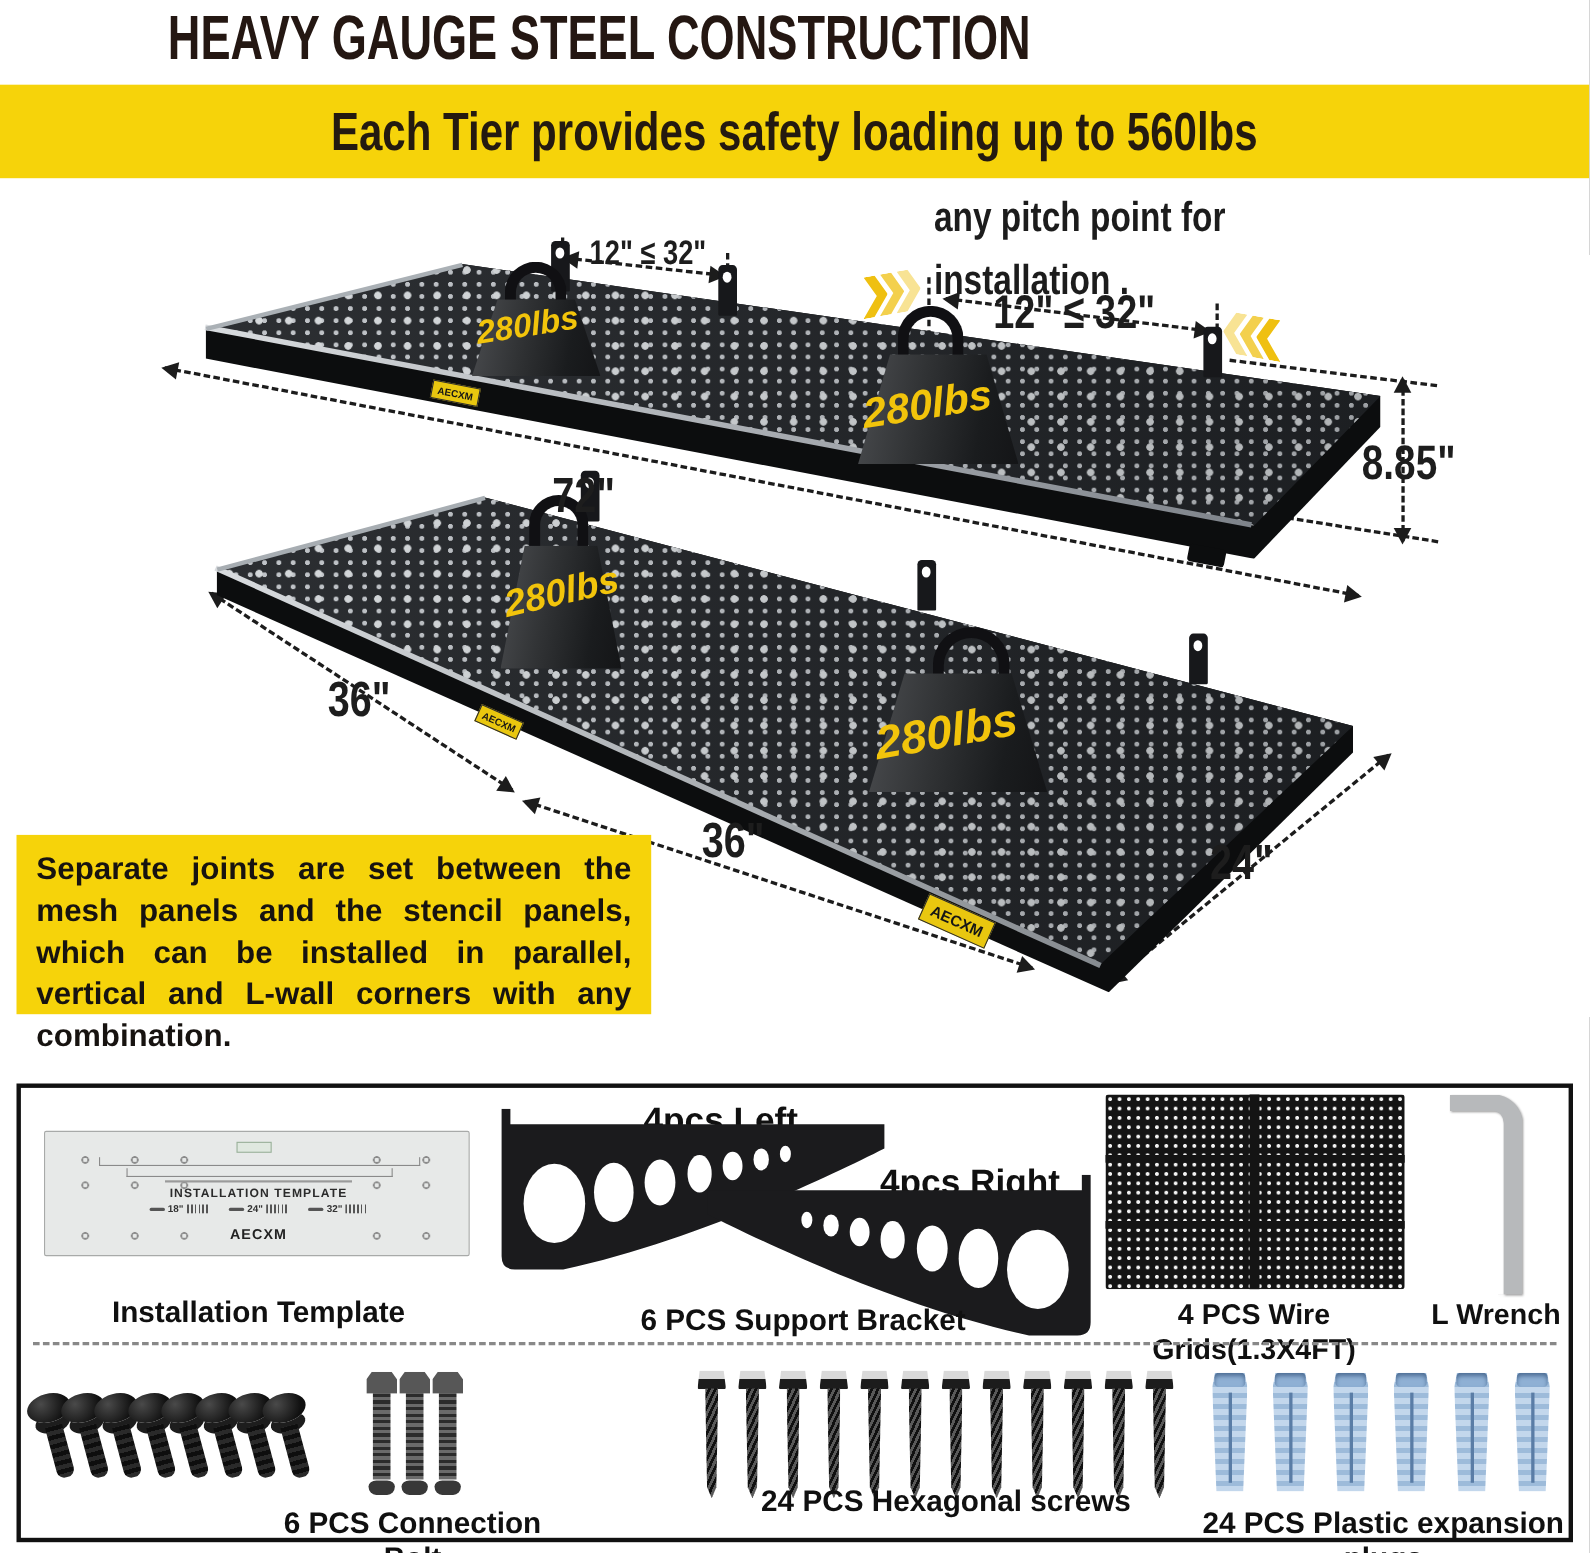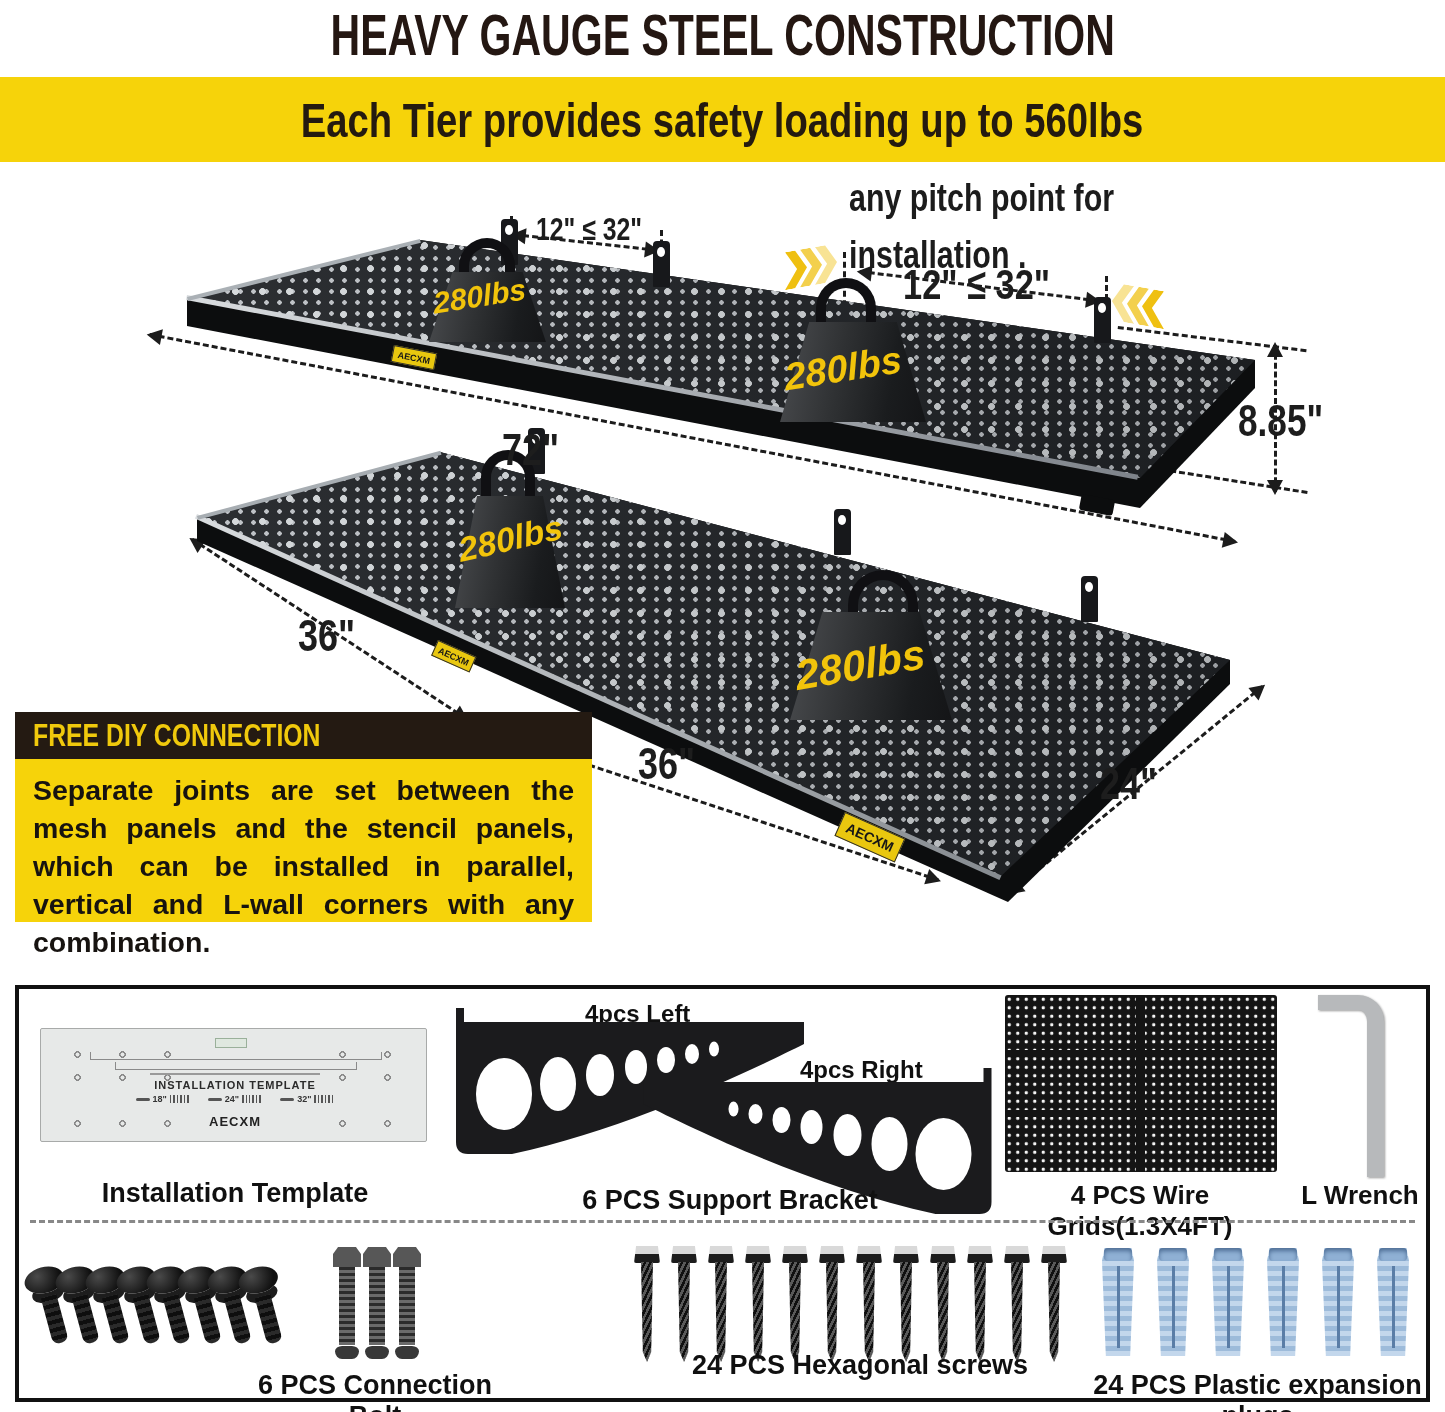--- a/index.html
+++ b/index.html
@@ -2,21 +2,21 @@
 <html><head>
 <meta charset="utf-8">
 <style>
   html,body{margin:0;padding:0;background:#fff}
   #page{position:relative;width:1445px;height:1412px;background:#fff;overflow:hidden;
         font-family:"Liberation Sans",sans-serif;color:#1b1b1b}
   .abs{position:absolute}
   .cx{display:inline-block;transform:scaleX(.78);transform-origin:center}
   .cxl{display:inline-block;transform:scaleX(.8);transform-origin:left center}
   
-  #title{left:0;top:2px;width:1445px;text-align:center;font-size:57px;font-weight:900;color:#241712;letter-spacing:0}
+  #title{left:0;top:2px;width:1445px;font-size:57px;font-weight:900;color:#241712;letter-spacing:0}
   #title .cx{transform:scaleX(.72)}
   #banner{left:0;top:77px;width:1445px;height:85px;background:#F6D30A}
   #banner .t{width:100%;height:100%;display:flex;align-items:center;justify-content:center;
              font-size:49px;font-weight:800;color:#241a10}
   
   #note{left:849px;top:170px;width:520px;font-size:38px;font-weight:700;line-height:57px;color:#1c1c1c}
   
   .dl{position:absolute;height:0;border-top:3px dashed #1c1c1c;transform-origin:0 0}
   .dl i{position:absolute;width:0;height:0;border:8px solid transparent}
   .dl i.s{left:-3px;top:-9.5px;border-left:0;border-right:15px solid #1c1c1c}
@@ -56,21 +56,21 @@
   #diy-head .t{padding-left:18px;font-size:31px;font-weight:800;color:#F0C90C}
   #diy-body{left:15px;top:759px;width:577px;height:163px;background:#F6D30A}
   #diy-body .t{padding:12px 18px 0 18px;font-size:28.5px;font-weight:700;line-height:38px;
       color:#171310;text-align:justify}
   
   #si-bar{left:15px;top:925px;width:1415px;height:60px;background:#261B12;display:flex;align-items:center;justify-content:center}
   #si-bar .t{font-size:55px;font-weight:900;color:#F2CA0B}
   #si-bar .t.cx{transform:scaleX(.7)}
   #parts{left:15px;top:985px;width:1415px;height:417px;border:4px solid #111;box-sizing:border-box;background:#fff}
   .cap{position:absolute;text-align:center;font-size:27px;font-weight:700;color:#101010}
-  .sublab{position:absolute;font-size:24px;font-weight:700;color:#101010;white-space:nowrap}
+  .sublab{position:absolute;font-size:32px;font-weight:700;color:#101010;white-space:nowrap}
   
   #tpanel{left:40px;top:1028px;width:385px;height:112px;background:#e7e9e8;border:1px solid #a8aaa9;border-radius:2px}
   .holes{position:absolute;background-image:radial-gradient(circle,#e7e9e8 1.8px,#8a8a8a 2.2px 3.2px,transparent 3.6px);
          background-size:45px 23px}
   .tline{position:absolute;border:1px solid #8a8a8a;border-top:none;height:7px}
   .tmicro{position:absolute;height:2px;background:#9a9a9a}
   #ttl{position:absolute;text-align:center;font-size:11px;font-weight:700;letter-spacing:1px;color:#2b2b2b}
   #tmarks{position:absolute;display:flex;gap:18px;justify-content:center}
   #tmarks .mk{display:flex;align-items:center;gap:3px;font-size:9px;font-weight:700;color:#333}
   #tmarks .db{display:inline-block;width:14px;height:3px;background:#555;border-radius:2px}
@@ -221,23 +221,20 @@
     </div>
 
   <div class="dimtxt" style="left:536px;top:212px;font-size:31px"><span class="cxl">12" ≤ 32"</span></div>
   <div class="dimtxt" style="left:903px;top:260px;font-size:43px"><span class="cxl">12" ≤ 32"</span></div>
   <div class="dimtxt" style="left:502px;top:424px;font-size:45px"><span class="cxl">72"</span></div>
   <div class="dimtxt" style="left:1238px;top:396px;font-size:44px"><span class="cxl">8.85"</span></div>
   <div class="dimtxt" style="left:298px;top:610px;font-size:45px"><span class="cxl">36"</span></div>
   <div class="dimtxt" style="left:638px;top:738px;font-size:45px"><span class="cxl">36"</span></div>
   <div class="dimtxt" style="left:1100px;top:758px;font-size:45px"><span class="cxl">24"</span></div>
 
-  <div class="abs" id="diy-head">
-    <div class="t"><span class="cxl">FREE DIY CONNECTION</span></div>
-  </div>
   <div class="abs" id="diy-body">
     <div class="t">Separate joints are set between the mesh panels and the stencil panels, which can be installed in parallel, vertical and L-wall corners with any combination.</div>
   </div>
 
   <div class="abs" id="parts"></div>
 
   <div class="abs" id="tpanel"></div>
   <div class="holes" style="left:55px;top:1043px;width:135px;height:46px"></div>
   <div class="holes" style="left:320px;top:1043px;width:100px;height:46px"></div>
   <div class="holes" style="left:55px;top:1112px;width:135px;height:23px"></div>

